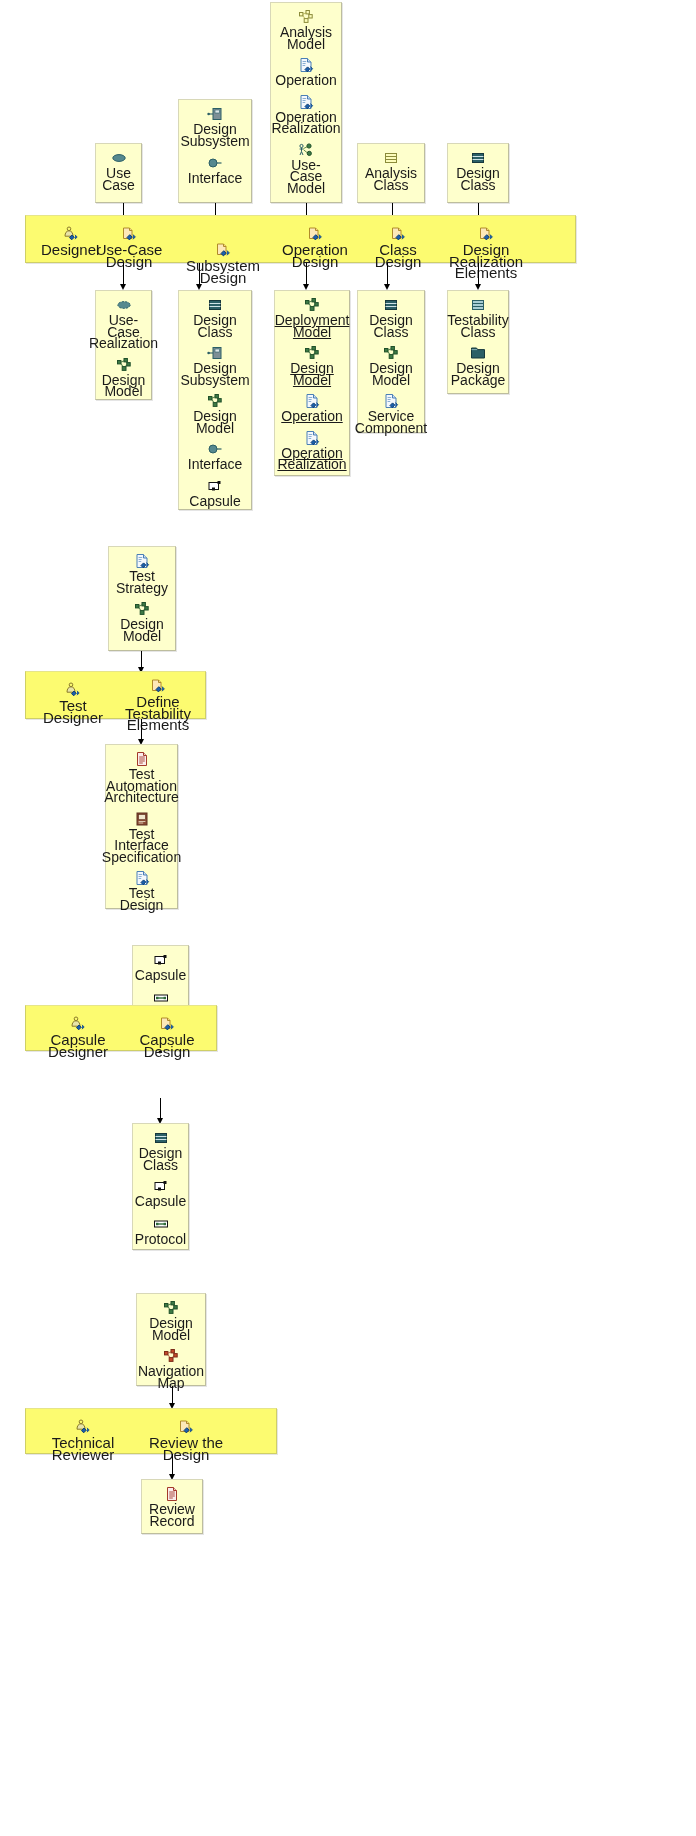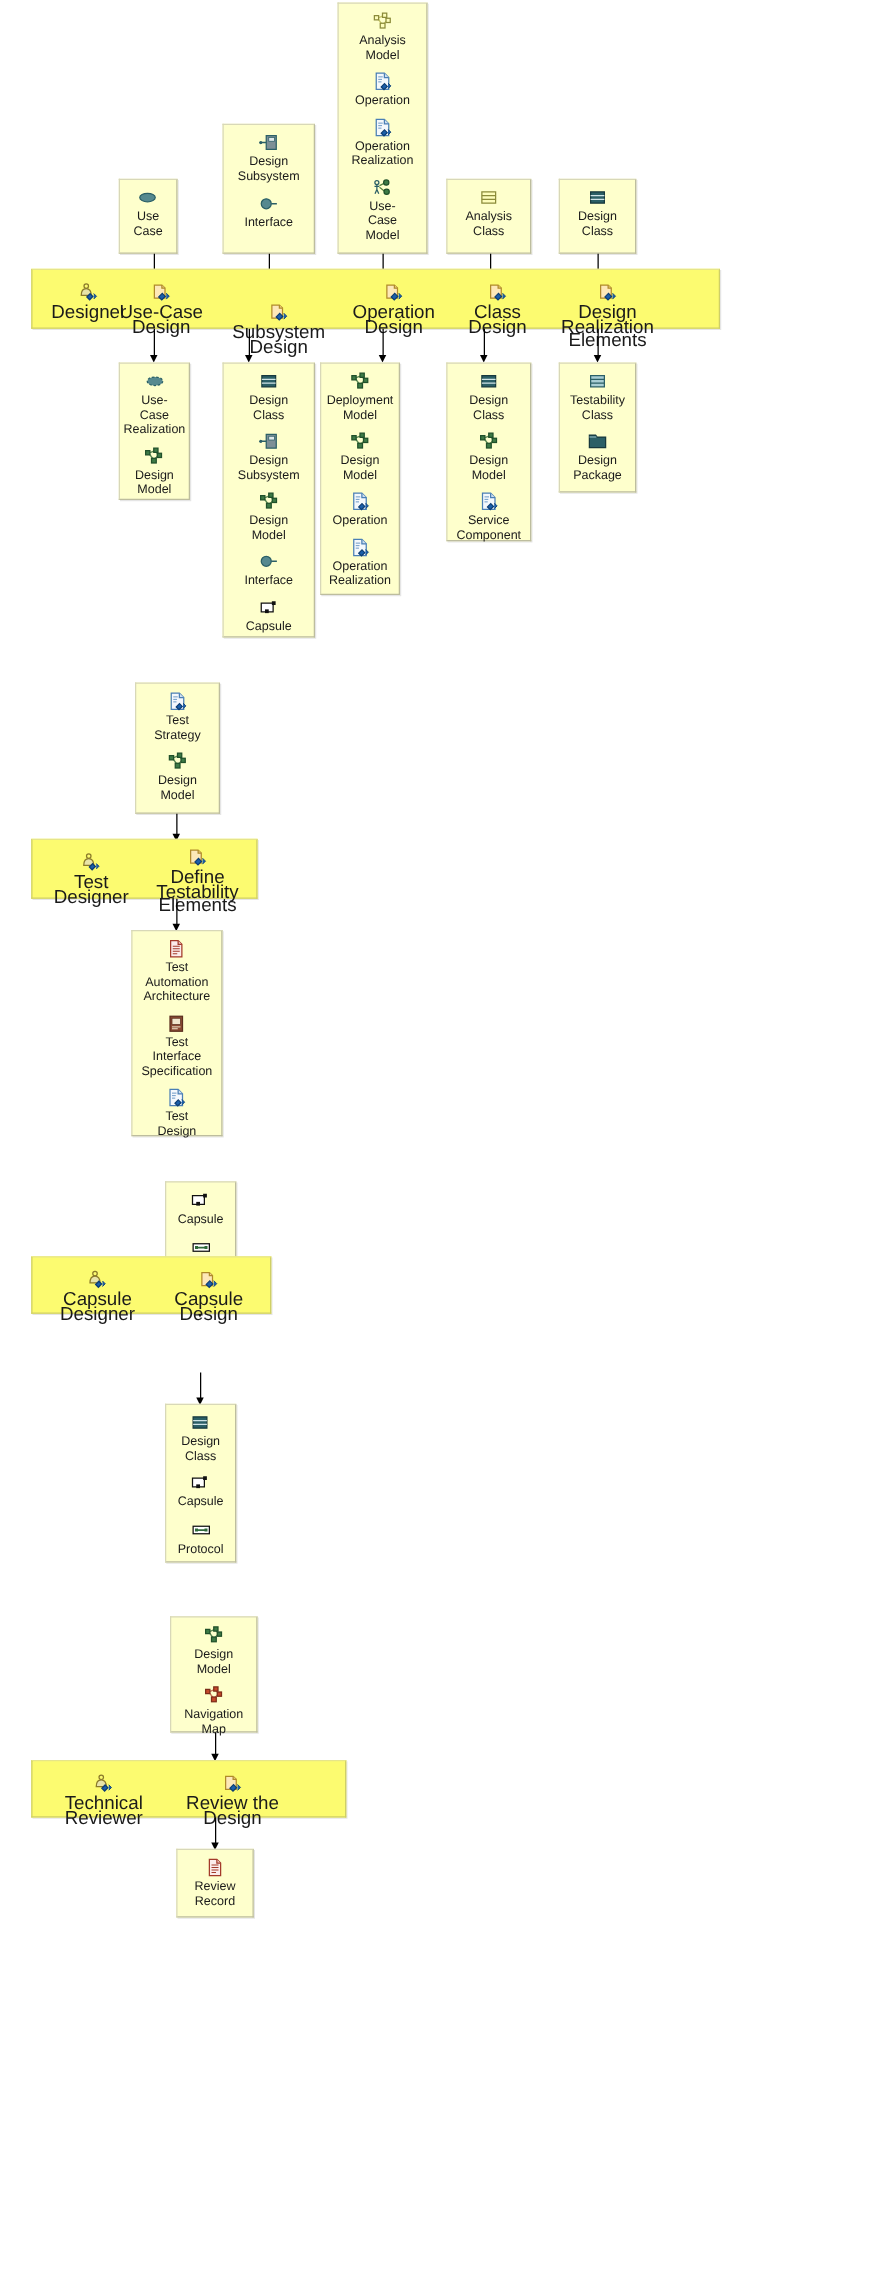--- a/index.html
+++ b/index.html
@@ -15,21 +15,21 @@
 
   
   .wp{
     background:#feffcc;
     border:1px solid #bdbd9e;
     border-top-color:#d8d8b8;
     border-left-color:#d8d8b8;
     box-shadow:1px 1px 0 rgba(0,0,0,.10);
     padding:6px 4px 8px 4px;
     display:flex;flex-direction:column;align-items:center;
-    font-size:10px;line-height:11.5px;text-align:center;
+    font-size:14px;line-height:11.5px;text-align:center;
   }
   .wp .entry{display:flex;flex-direction:column;align-items:center;margin-bottom:2px;}
   .wp .entry .lbl{display:block;}
 
   
   .band{
     background:#fcfb70;
     border:1px solid #cfcf66;
     border-top-color:#e6e58a;
     box-shadow:1px 1px 0 rgba(0,0,0,.10);
@@ -332,21 +332,21 @@
         <svg viewBox="0 0 16 16">
           <rect x="2" y="4.5" width="9.5" height="7" fill="#ffffff" stroke="#111"></rect>
           <rect x="10.5" y="3" width="3" height="3" fill="#111"></rect>
           <rect x="5" y="9.5" width="3" height="3" fill="#111"></rect>
         </svg>
       </span>
       <span class="lbl">Capsule</span>
     </div>
   </div>
 
-  <div class="abs wp" style="left:256px;top:290px;width:64px;height:186px;">
+  <div class="abs wp" style="left:274px;top:290px;width:76px;height:186px;text-decoration:underline;">
     <div class="entry">
       <span class="ico">
         <svg viewBox="0 0 16 16">
           <path d="M4 5.5L9 3.5M4 5.5L8 11M9 3.5L12 7M8 11L12 7" stroke="#5c8a52" stroke-width="1.1" fill="none"></path>
           <rect x="1.5" y="3.5" width="3.4" height="3.4" fill="#3d7a45" stroke="#20502a"></rect>
           <rect x="8" y="1.5" width="3.4" height="3.4" fill="#3d7a45" stroke="#20502a"></rect>
           <rect x="10.8" y="5.6" width="3.4" height="3.4" fill="#3d7a45" stroke="#20502a"></rect>
           <rect x="6.2" y="9.6" width="3.8" height="3.8" fill="#3d7a45" stroke="#20502a"></rect>
         </svg>
       </span>

